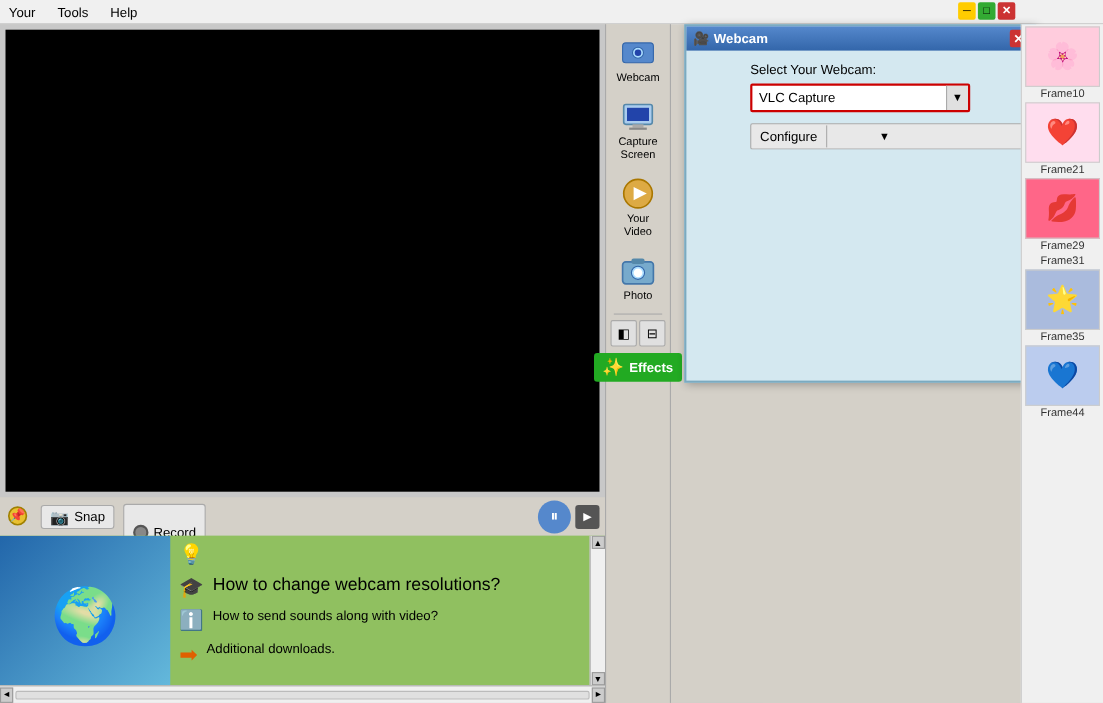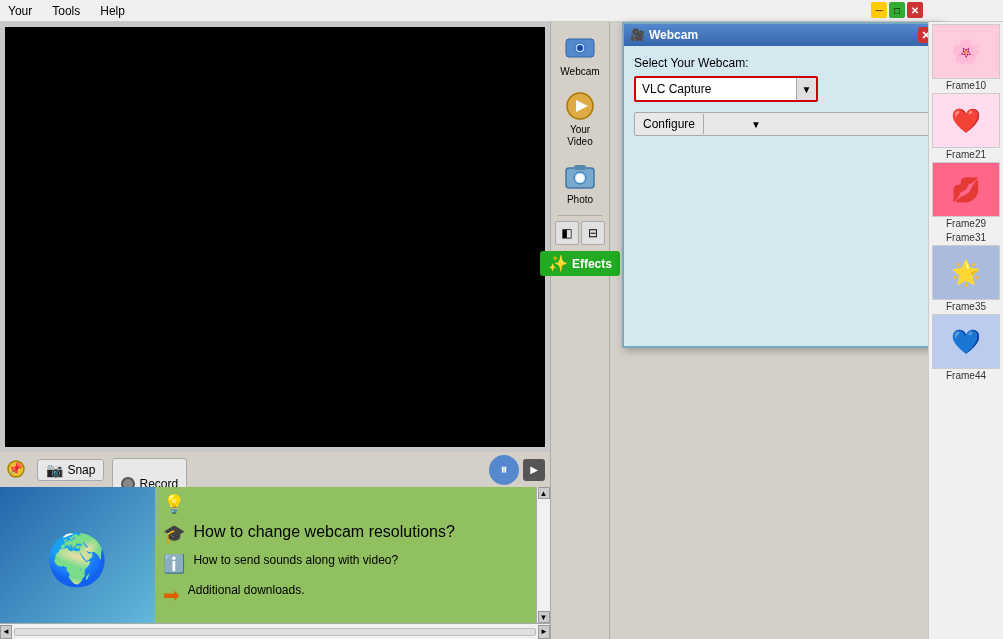--- a/index.html
+++ b/index.html
@@ -39,23 +39,23 @@
     .tool-separator { width: 44px; height: 1px; background: #aaa; margin: 3px 0; }
     .adjust-btns { display: flex; gap: 2px; }
     .adj-btn { width: 24px; height: 24px; background: #e0e0e0; border: 1px solid #aaa; display: flex; align-items: center; justify-content: center; cursor: pointer; font-size: 12px; border-radius: 2px; }
     .effects-btn { background: #22aa22; color: white; padding: 3px 8px; border-radius: 3px; cursor: pointer; font-size: 12px; font-weight: bold; display: flex; align-items: center; gap: 4px; }
 
     
     .webcam-dialog { position: absolute; top: 0; left: 622px; width: 320px; background: #d4e8f0; border: 2px solid #7baac0; box-shadow: 2px 2px 8px rgba(0,0,0,0.3); }
     .dialog-titlebar { background: linear-gradient(to bottom, #5588cc, #3366aa); color: white; padding: 3px 6px; display: flex; align-items: center; justify-content: space-between; height: 22px; }
     .dialog-title { font-size: 12px; font-weight: bold; display: flex; align-items: center; gap: 4px; }
     .dialog-close { width: 16px; height: 16px; background: #cc3333; border-radius: 2px; display: flex; align-items: center; justify-content: center; cursor: pointer; color: white; font-size: 11px; font-weight: bold; }
-    .dialog-body { padding: 10px; }
+    .dialog-body { padding: 10px; margin-left: 48px; }
     .dialog-label { font-size: 12px; color: #000; margin-bottom: 6px; }
-    .select-container { display: flex; align-items: center; background: white; border: 2px solid #cc0000; border-radius: 2px; width: 184px; margin-bottom: 10px; }
+    .select-container { display: flex; align-items: center; background: white; border: 2px solid #cc0000; border-radius: 2px; width: 200px; margin-bottom: 10px; }
     .select-text { flex: 1; padding: 3px 6px; font-size: 12px; }
     .select-arrow { width: 20px; height: 22px; background: #e0e0e0; border-left: 1px solid #aaa; display: flex; align-items: center; justify-content: center; font-size: 10px; cursor: pointer; }
     .configure-btn { display: flex; align-items: center; background: #e8e8e8; border: 1px solid #aaa; border-radius: 2px; cursor: pointer; gap: 43px; }
     .configure-label { padding: 3px 8px; font-size: 12px; border-right: 1px solid #aaa; }
     .configure-arrow { width: 18px; height: 22px; display: flex; align-items: center; justify-content: center; font-size: 10px; }
     .dialog-content-area { background: #d4e8f0; height: 200px; }
 
     
     .frames-panel { position: absolute; right: 0; top: 0; width: 75px; background: #f0f0f0; border-left: 1px solid #ccc; display: flex; flex-direction: column; gap: 2px; padding: 2px; overflow: hidden; height: 639px; }
     .frame-item { display: flex; flex-direction: column; align-items: center; cursor: pointer; }
@@ -160,20 +160,32 @@
       <div class="tool-icon">
         <svg width="34" height="34" viewBox="0 0 34 34">
           <rect x="3" y="8" width="28" height="18" rx="3" fill="#5588cc" stroke="#3366aa" stroke-width="1"></rect>
           <circle cx="17" cy="17" r="5" fill="#aaddff" stroke="#3366aa" stroke-width="1"></circle>
           <circle cx="17" cy="17" r="3" fill="#2244aa"></circle>
         </svg>
       </div>
       <span class="tool-label">Webcam</span>
     </div>
 
+    <div class="tool-btn">
+      <div class="tool-icon">
+        <svg width="34" height="34" viewBox="0 0 34 34">
+          <rect x="4" y="6" width="26" height="18" rx="2" fill="#aaccee" stroke="#5588aa" stroke-width="1.5"></rect>
+          <rect x="7" y="9" width="20" height="12" fill="#2244aa"></rect>
+          <rect x="12" y="24" width="10" height="3" fill="#aaaaaa"></rect>
+          <rect x="9" y="27" width="16" height="2" fill="#888888"></rect>
+        </svg>
+      </div>
+      <span class="tool-label">Capture
+Screen</span>
+    </div>
 
     <div class="tool-btn">
       <div class="tool-icon">
         <svg width="34" height="34" viewBox="0 0 34 34">
           <circle cx="17" cy="17" r="13" fill="#ddaa44" stroke="#aa7700" stroke-width="1.5"></circle>
           <polygon points="13,11 25,17 13,23" fill="white"></polygon>
         </svg>
       </div>
       <span class="tool-label">Your
 Video</span>

